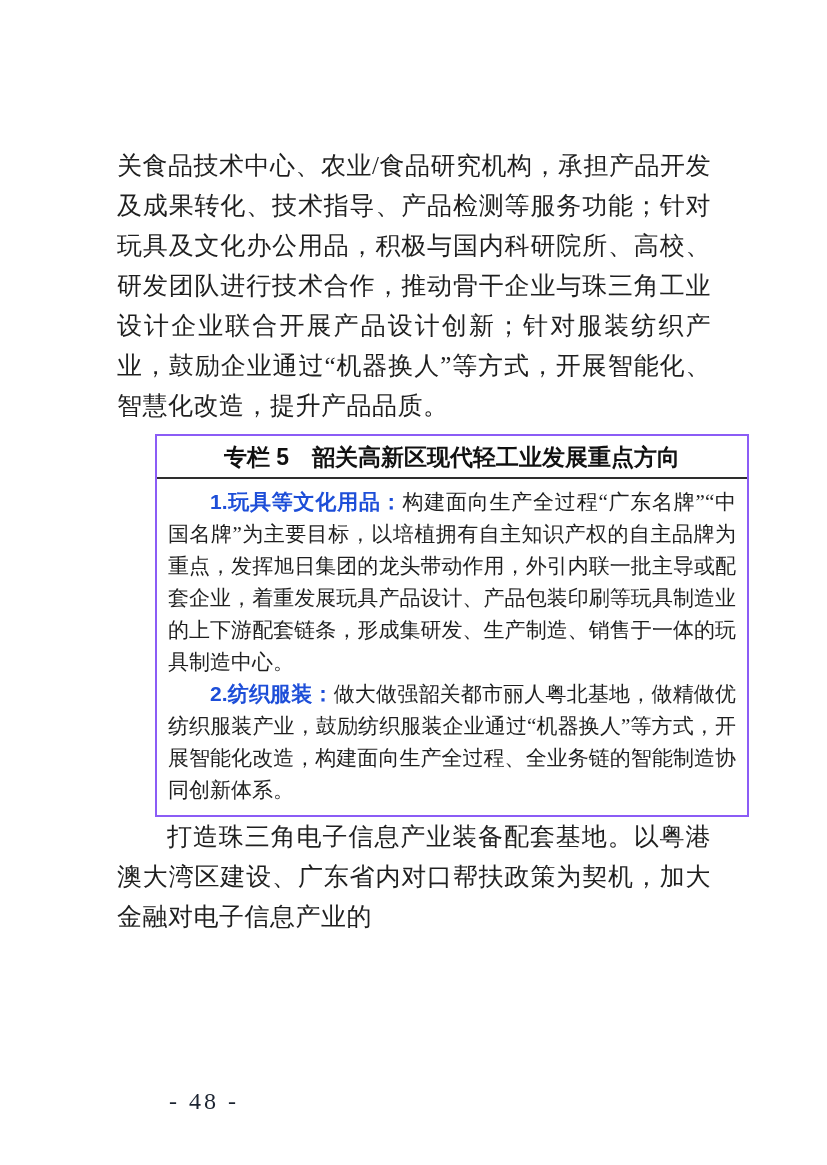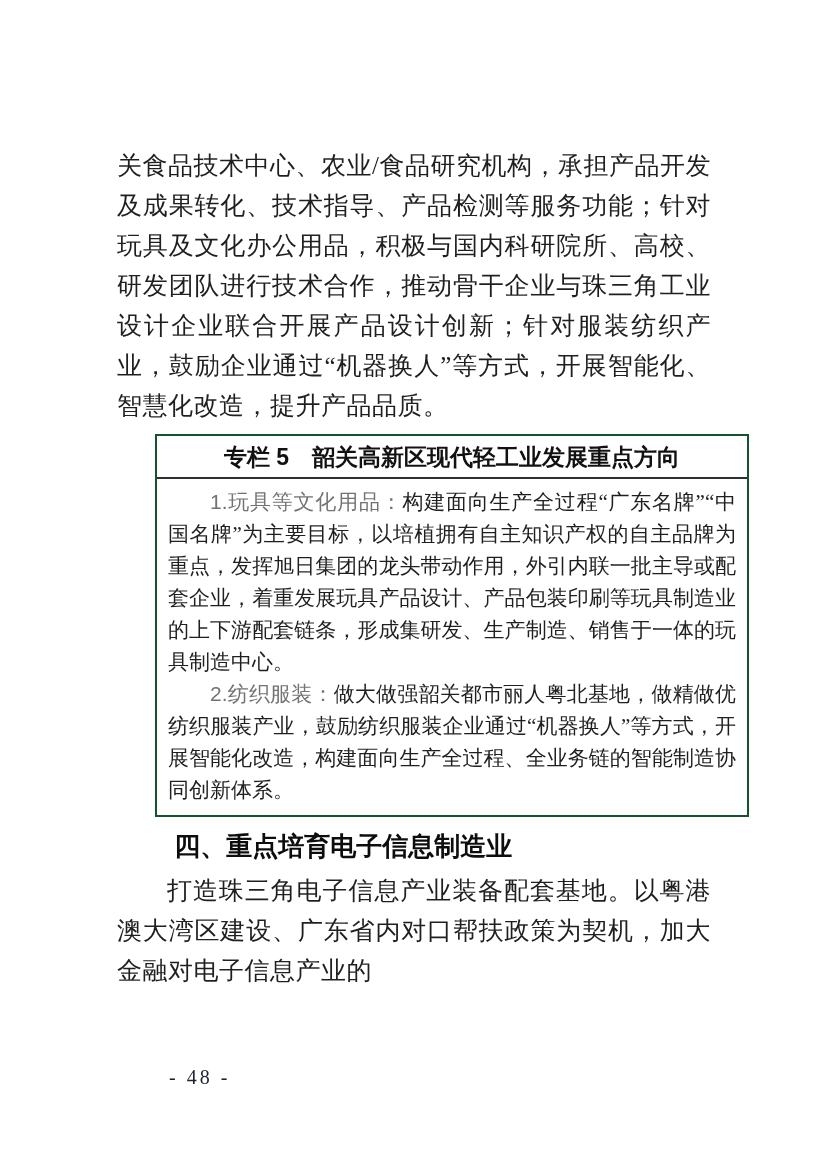--- a/index.html
+++ b/index.html
@@ -25,21 +25,21 @@
     line-height: 40px;
     text-align: justify;
     color: #1f1f1f;
     letter-spacing: 0.5px;
   }
   .body-text.indent { text-indent: 2em; }
 
   .feature-box {
     width: 594px;
     margin: 8px 0 0 38px;
-    border: 2px solid #14532d;
+    border: 2px solid #8b5cf6;
     box-sizing: border-box;
     background: #ffffff;
   }
   .feature-box-title {
     text-align: center;
     font-family: "Liberation Sans", "DejaVu Sans", sans-serif;
     font-weight: bold;
     font-size: 23px;
     line-height: 26px;
     color: #111111;
@@ -52,39 +52,39 @@
   .box-para {
     margin: 0;
     font-size: 21px;
     line-height: 32px;
     text-align: justify;
     text-indent: 2em;
     color: #1f1f1f;
   }
   .box-para .lead {
     font-family: "Liberation Sans", "DejaVu Sans", sans-serif;
-    font-weight: normal;
-    color: #737373;
+    font-weight: bold;
+    color: #1d4ed8;
   }
 
   .section-heading {
     margin: 12px 0 8px 0;
     font-family: "Liberation Sans", "DejaVu Sans", sans-serif;
     font-weight: bold;
     font-size: 26px;
     line-height: 34px;
     color: #0d0d0d;
     text-indent: 2.2em;
   }
 
   .page-number {
     position: absolute;
     left: 136px;
-    top: 1066px;
-    font-size: 20px;
+    top: 1088px;
+    font-size: 24px;
     letter-spacing: 3px;
     color: #1c2431;
     font-family: "Liberation Serif", "DejaVu Serif", serif;
   }
 </style>
 </head>
 <body>
 
 <div class="page">
 
@@ -95,20 +95,19 @@
     <div class="feature-box-body">
       <p class="box-para">
         <span class="lead">1.玩具等文化用品：</span><span>构建面向生产全过程“广东名牌”“中国名牌”为主要目标，以培植拥有自主知识产权的自主品牌为重点，发挥旭日集团的龙头带动作用，外引内联一批主导或配套企业，着重发展玩具产品设计、产品包装印刷等玩具制造业的上下游配套链条，形成集研发、生产制造、销售于一体的玩具制造中心。</span>
       </p>
       <p class="box-para">
         <span class="lead">2.纺织服装：</span><span>做大做强韶关都市丽人粤北基地，做精做优纺织服装产业，鼓励纺织服装企业通过“机器换人”等方式，开展智能化改造，构建面向生产全过程、全业务链的智能制造协同创新体系。</span>
       </p>
     </div>
   </div>
 
-  <h3 class="section-heading">四、重点培育电子信息制造业</h3>
 
 
   <p class="body-text indent">打造珠三角电子信息产业装备配套基地。以粤港澳大湾区建设、广东省内对口帮扶政策为契机，加大金融对电子信息产业的</p>
 
   <div class="page-number">- 48 -</div>
 
 </div>
 
 </body></html>

